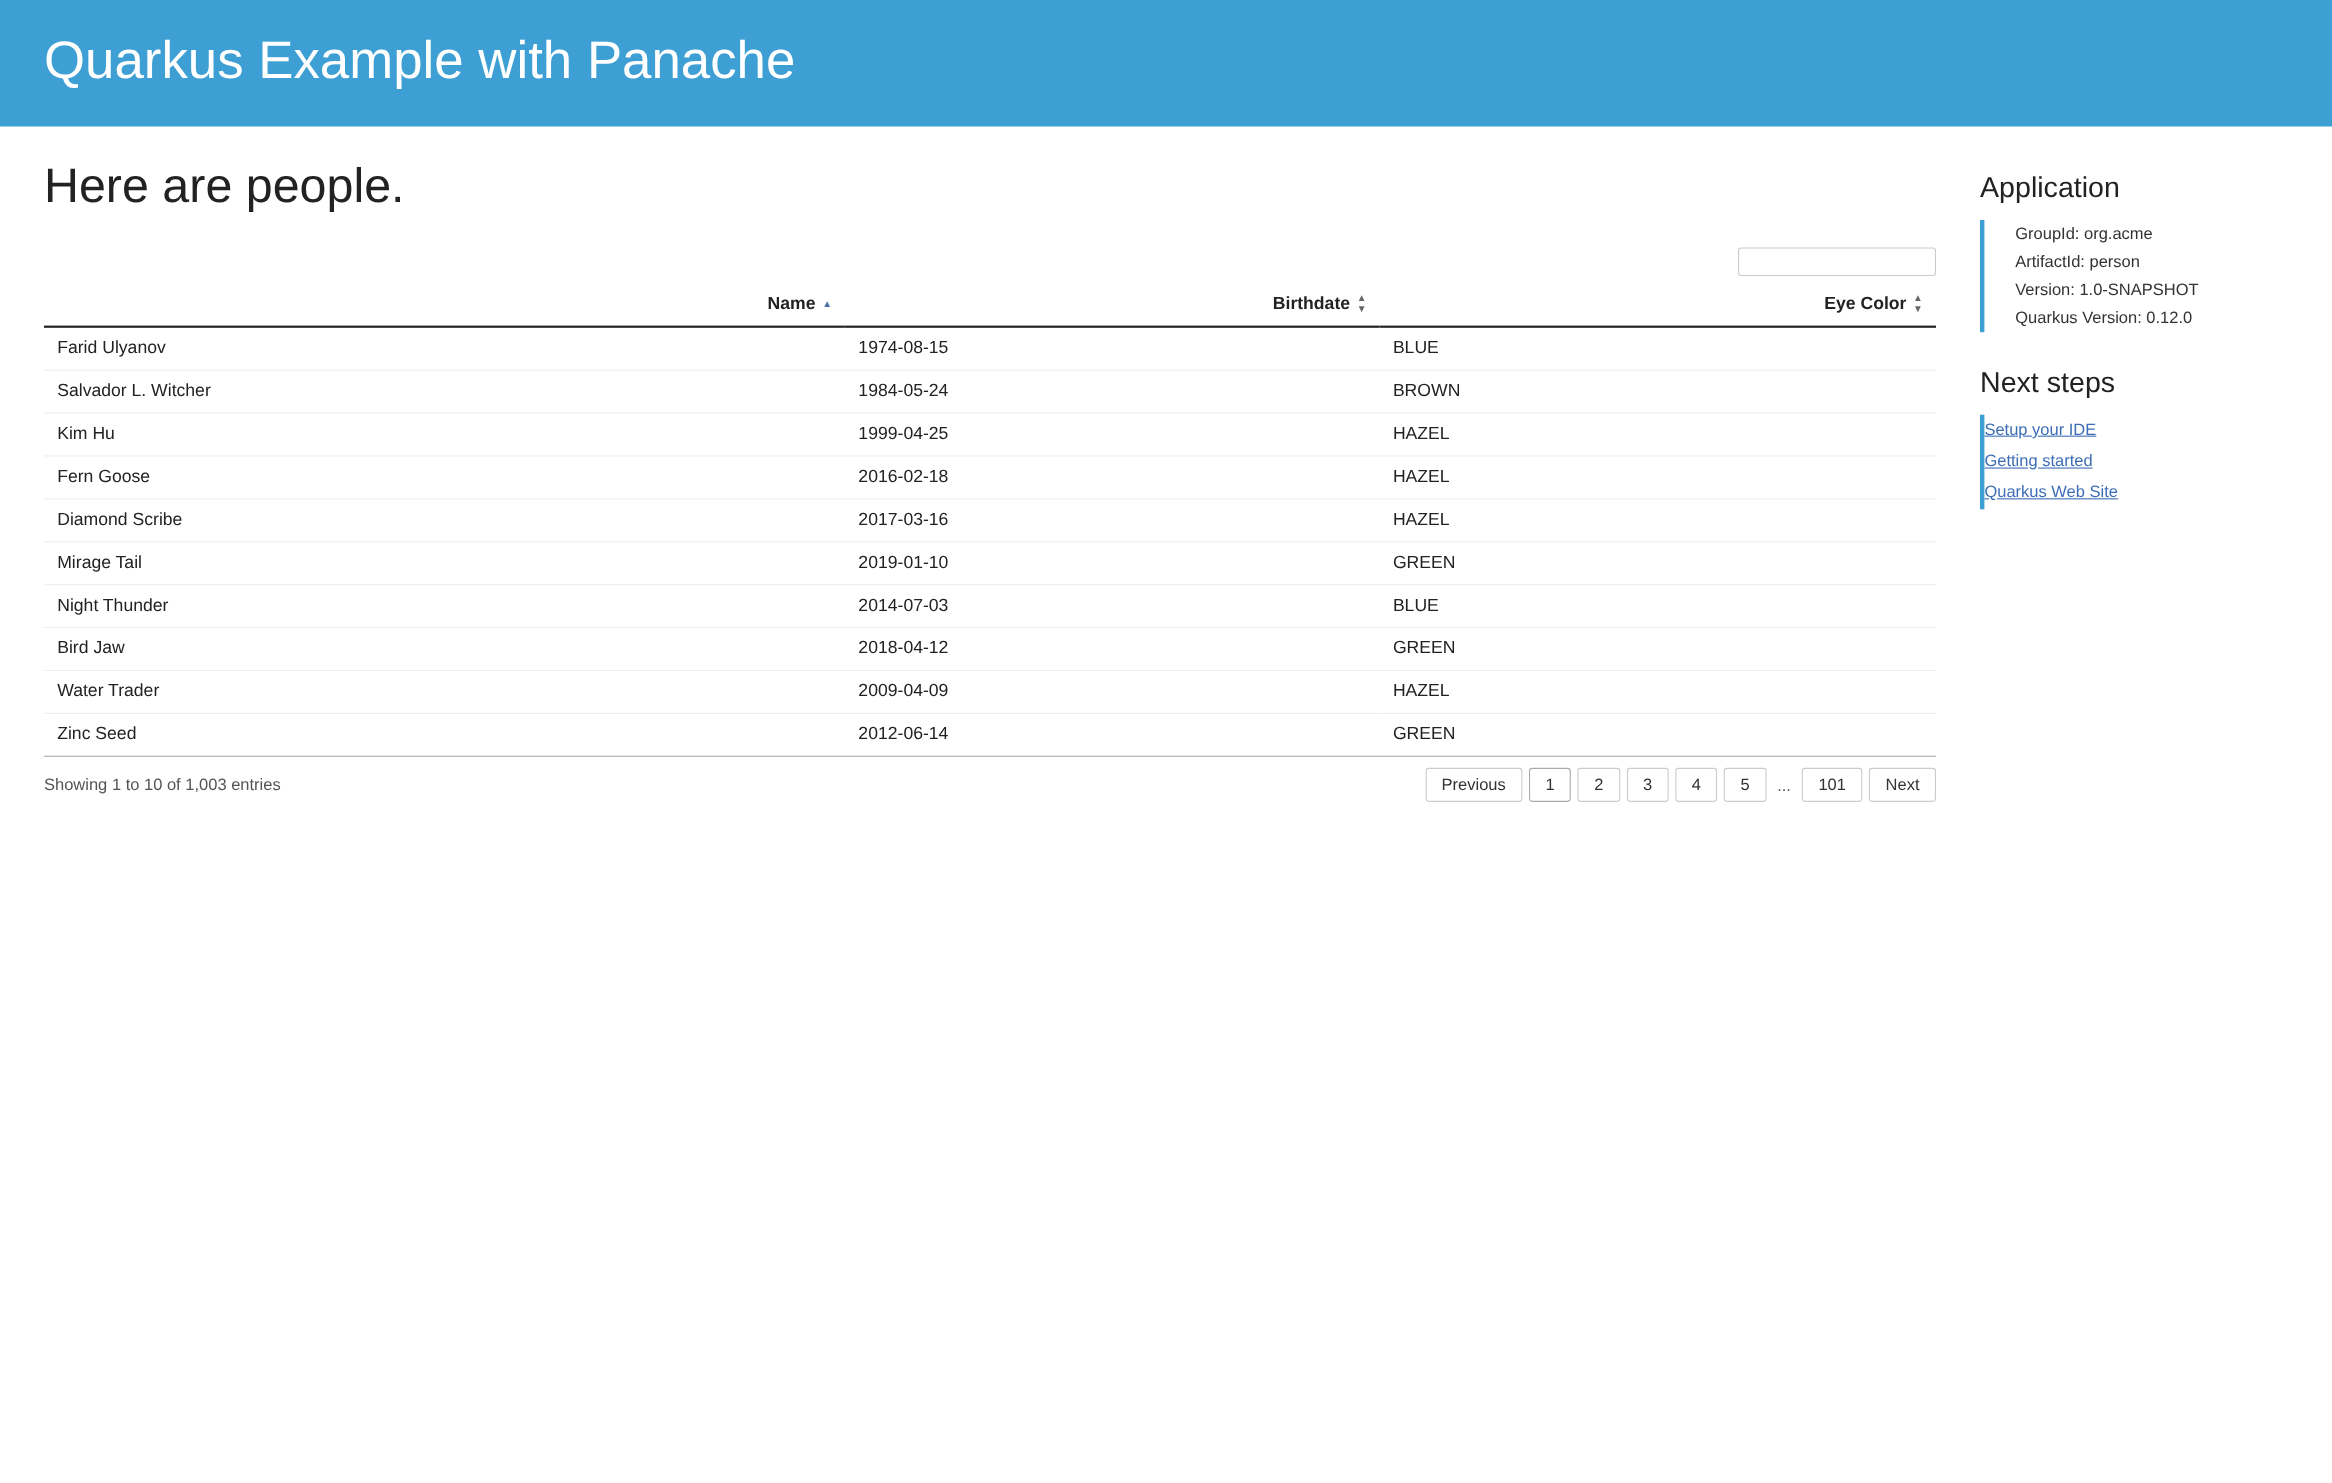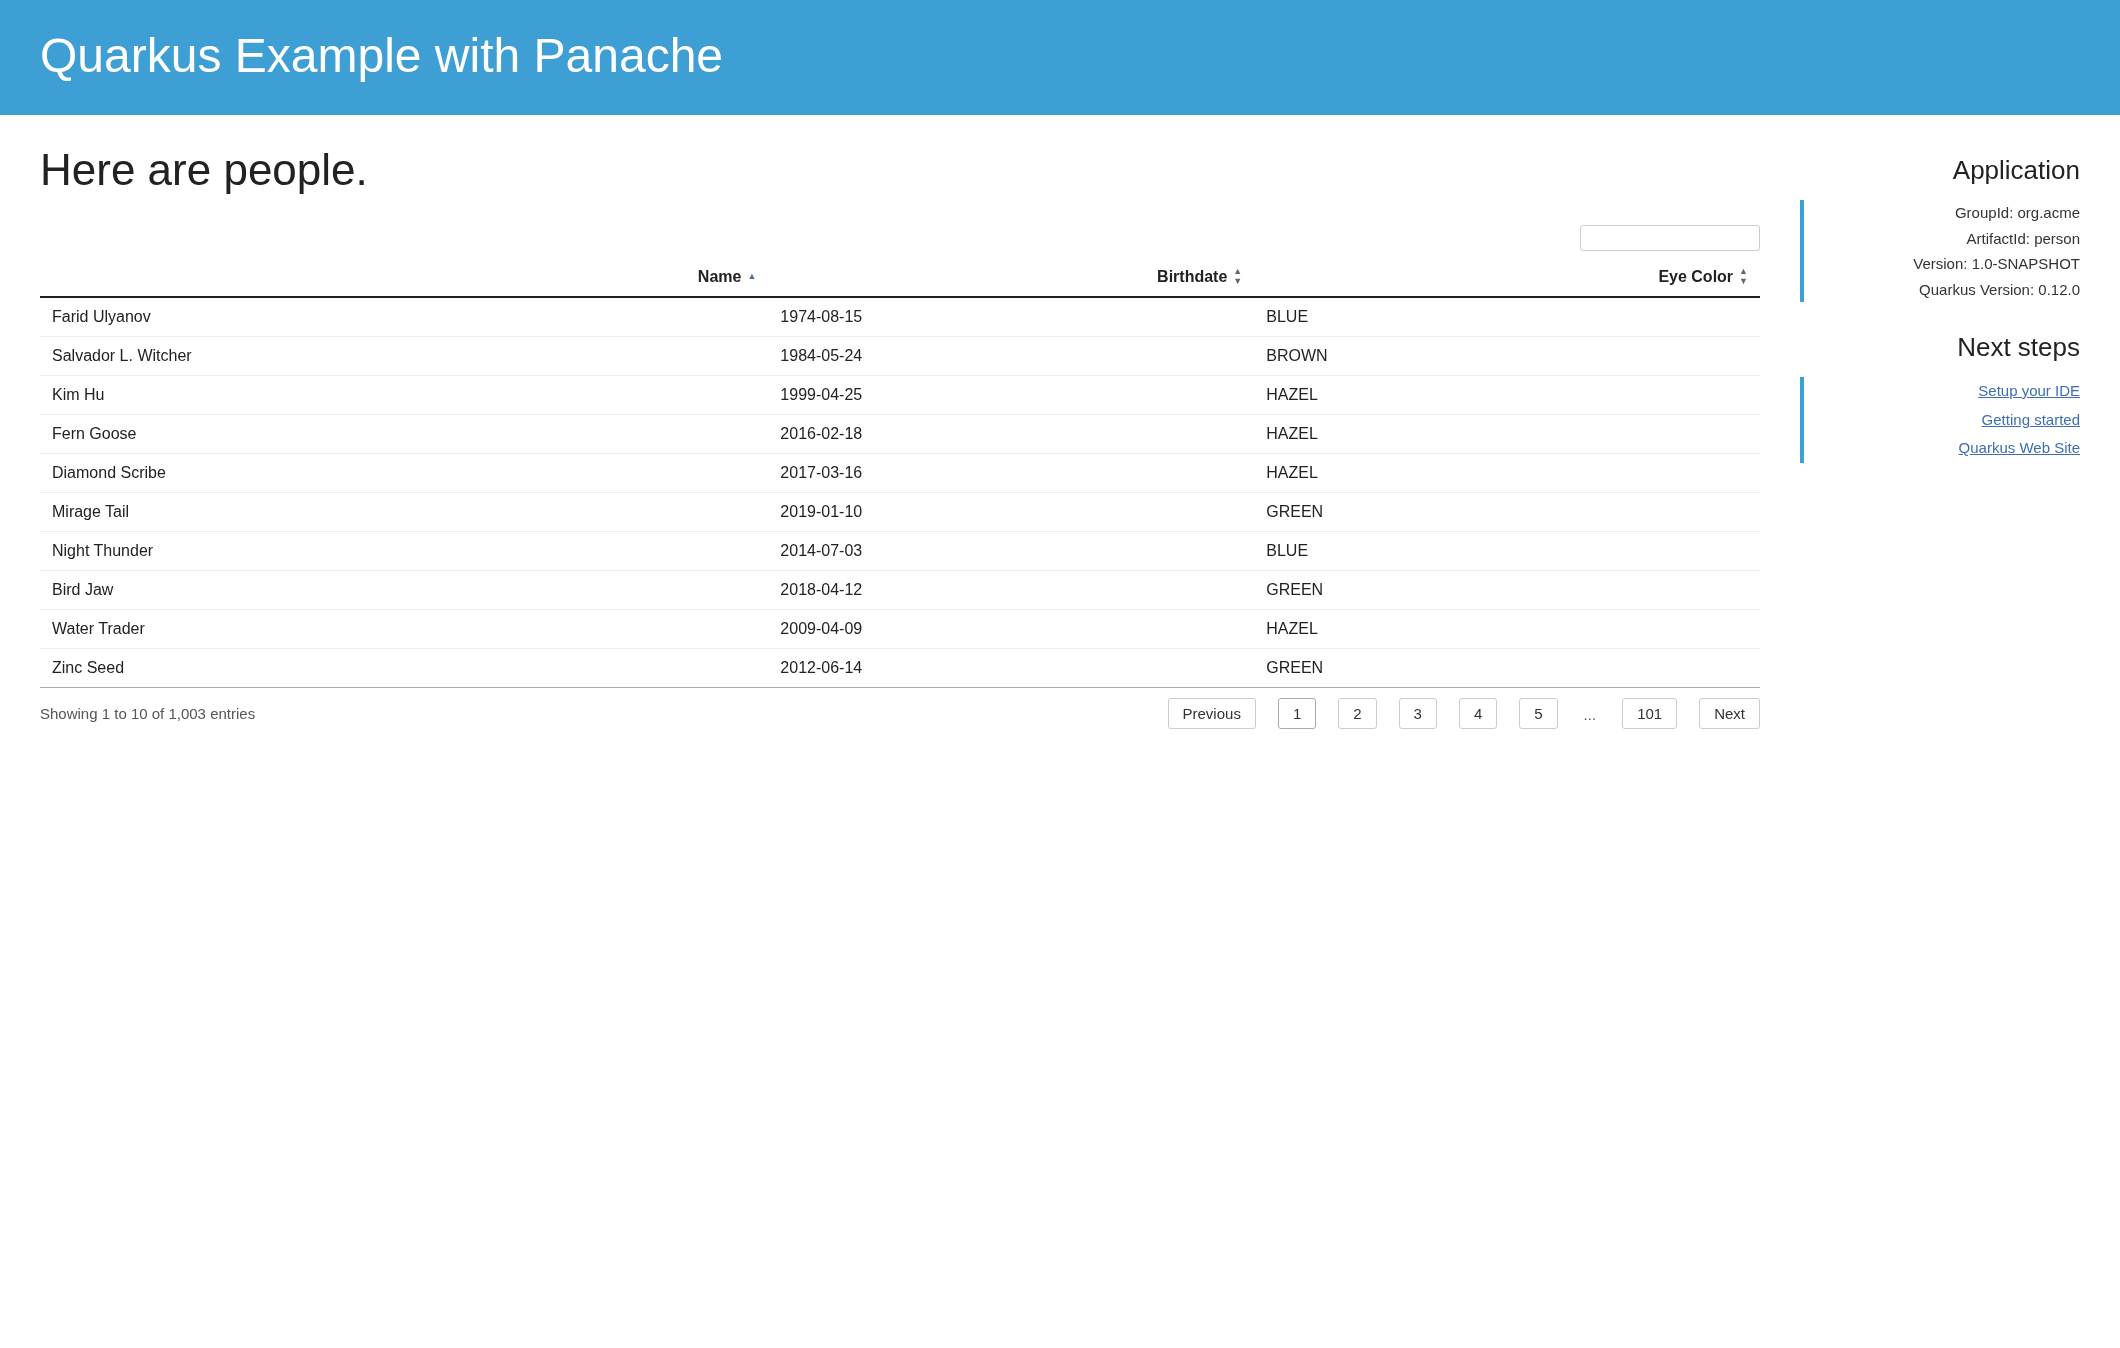--- a/index.html
+++ b/index.html
@@ -101,21 +101,21 @@
       font-size: 15px;
     }
 
     .showing-text {
       color: #555;
     }
 
     .pagination {
       display: flex;
       align-items: flex-end;
-      gap: 22px;
+      gap: 6px;
       margin-left: 32px;
     }
 
     .pagination-btn {
       padding: 6px 14px;
       border: 1px solid #ccc;
       background: #fff;
       border-radius: 3px;
       cursor: pointer;
       font-size: 15px;
@@ -131,21 +131,20 @@
     .pagination-ellipsis {
       padding: 6px 4px;
       font-size: 15px;
       color: #555;
     }
 
     .sidebar {
       width: 280px;
       flex-shrink: 0;
       padding-top: 10px;
-      text-align: right;
     }
 
     .sidebar-section-title {
       font-size: 26px;
       font-weight: 400;
       margin-bottom: 14px;
     }
 
     .sidebar-info {
       border-left: 4px solid #3d9fd3;

